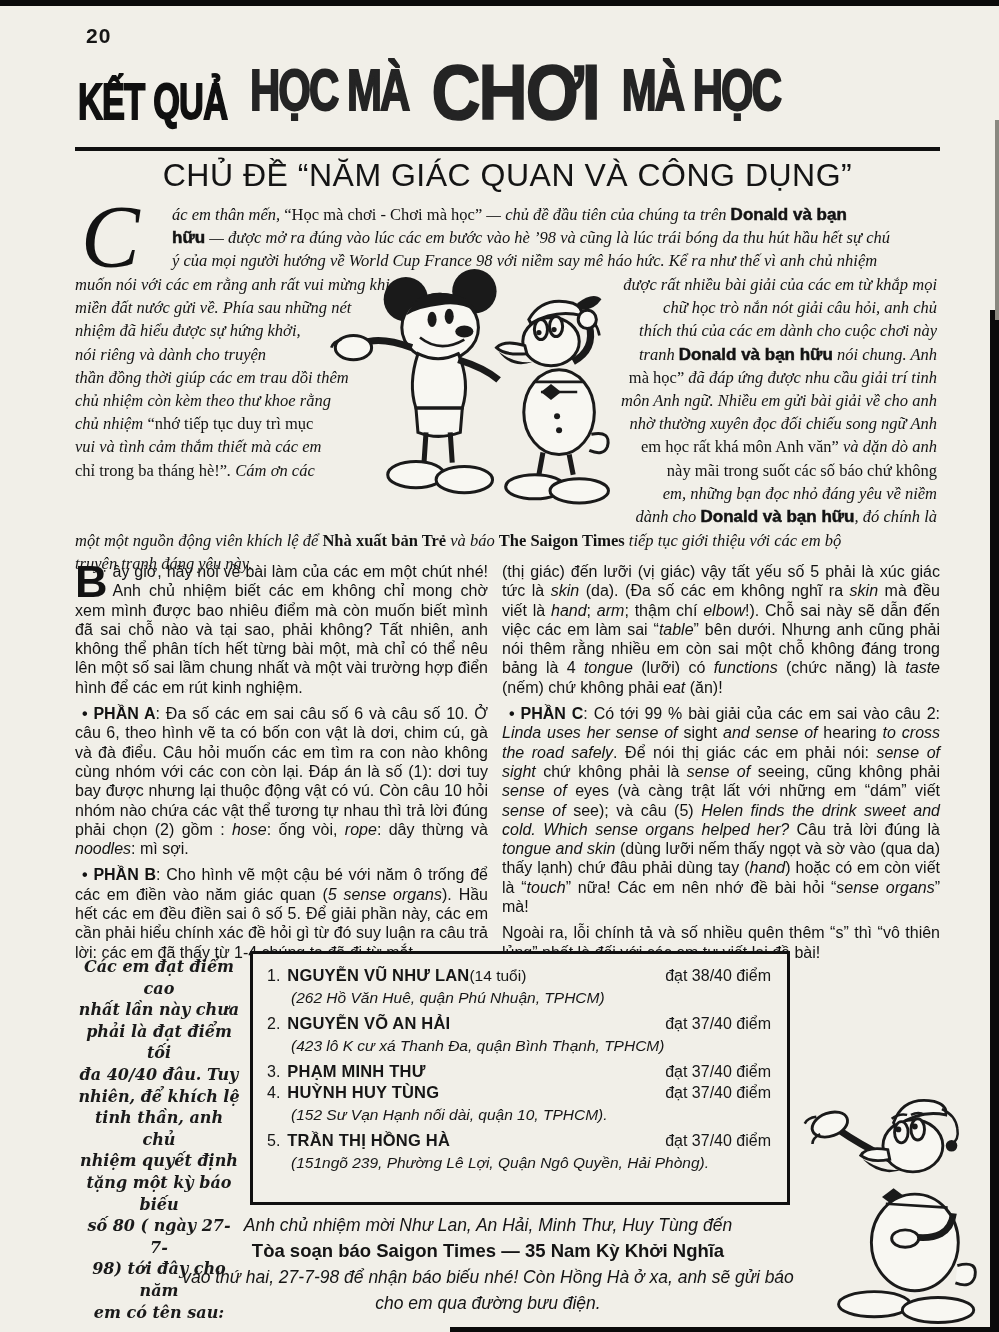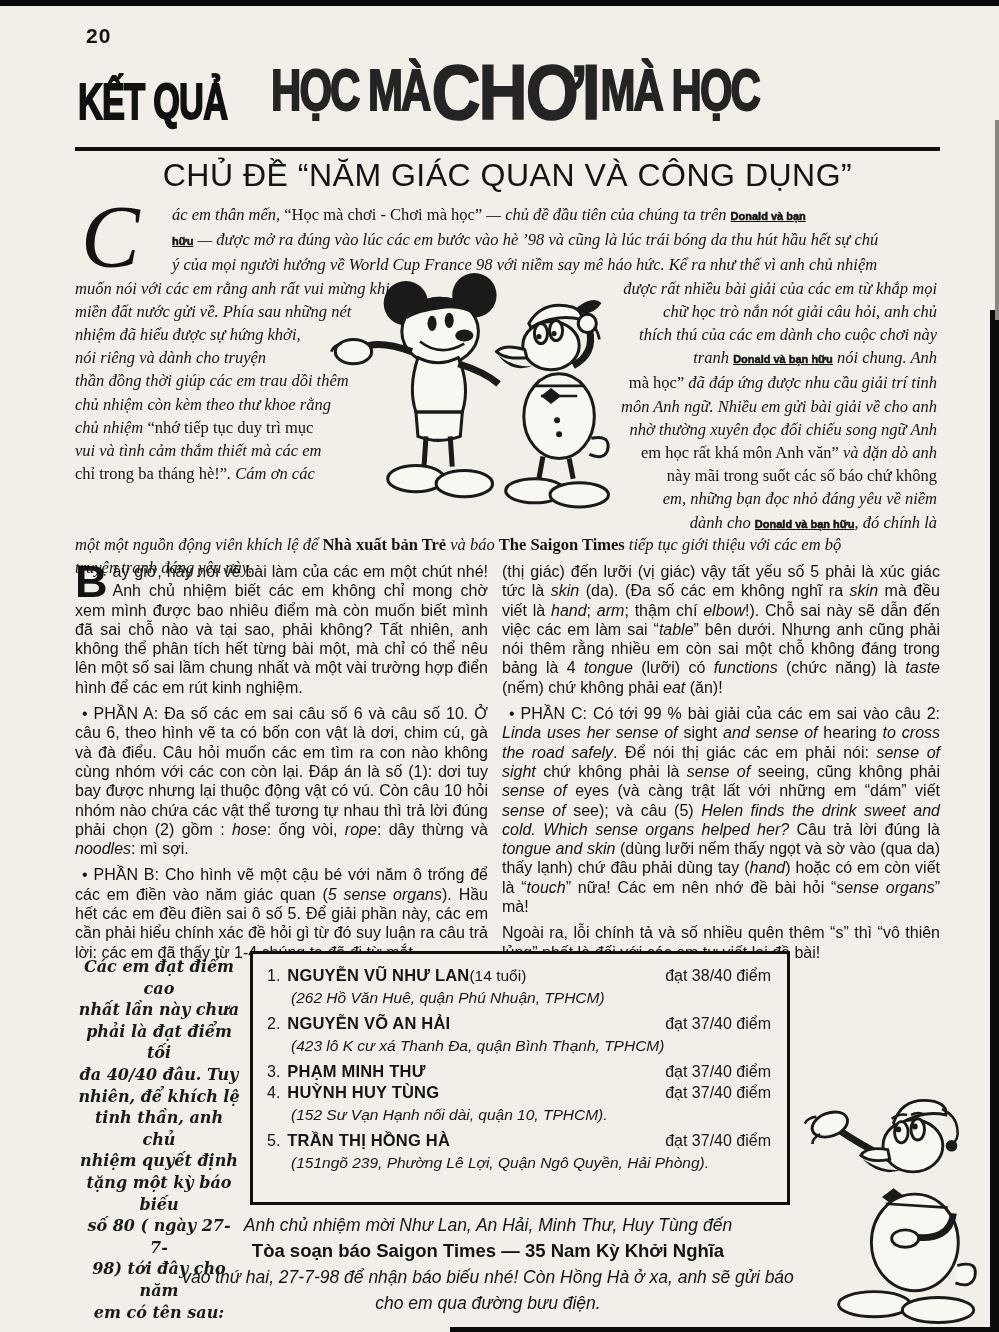--- a/index.html
+++ b/index.html
@@ -18,55 +18,55 @@
   .edge-right-soft{right:0;top:120px;width:4px;height:200px;background:#8a8880;z-index:9;}
   .edge-bottom{right:0;bottom:0;left:45%;height:5px;background:#0b0b0b;z-index:9;}
 
   
   .page-num{left:86px;top:24px;font-size:21px;font-weight:700;letter-spacing:1px;}
   .kicker{
     left:78px;top:74px;font-size:43px;font-weight:700;color:#101010;
     -webkit-text-stroke:1.6px #101010;letter-spacing:-1px;
     transform:scaleX(.8) scaleY(1.15);transform-origin:left top;white-space:nowrap;
   }
-  .logo{left:250px;top:52px;width:530px;display:flex;align-items:center;justify-content:center;color:#242424;white-space:nowrap;}
+  .logo{left:250px;top:52px;width:530px;display:flex;align-items:center;justify-content:space-between;color:#242424;white-space:nowrap;}
   .logo span{font-weight:700;-webkit-text-stroke:1.4px #242424;letter-spacing:-2px;}
   .logo .w1,.logo .w3{font-size:42px;transform:scaleY(1.35);}
   .logo .w2{font-size:68px;margin:0 2px;transform:scaleY(1.15);}
   .head-rule{left:75px;top:147px;width:865px;height:4px;background:#101010;}
   .subtitle{left:75px;top:157px;width:865px;text-align:center;font-size:32px;letter-spacing:.5px;color:#141414;white-space:nowrap;}
 
   
   .intro{
     left:75px;top:203px;width:870px;
     font-family:"Liberation Serif",serif;font-style:italic;
     font-size:16.5px;line-height:23.2px;color:#131313;
   }
   .intro .ln{white-space:nowrap;}
   .intro .up{font-style:normal;}
   .intro b{font-weight:700;}
-  .intro .blogo{font-style:normal;font-family:"Liberation Sans",sans-serif;font-weight:700;font-size:11px;-webkit-text-stroke:.5px #141414;letter-spacing:0;text-decoration:underline;}
+  .intro .blogo{font-style:normal;font-family:"Liberation Sans",sans-serif;font-weight:700;font-size:17px;-webkit-text-stroke:.5px #141414;letter-spacing:0;}
   .intro-top{position:relative;min-height:70px;}
   .dropcap{position:absolute;left:6px;top:2px;font-size:88px;line-height:64px;font-style:italic;}
   .top-lines{margin-left:97px;}
   .intro-mid{position:relative;height:254px;}
   .mid-left{position:absolute;left:0;top:0;width:352px;}
   .mid-right{position:absolute;right:8px;top:0;width:362px;text-align:right;}
   .float-word{position:absolute;left:380px;top:1px;}
   .mid-art{position:absolute;left:252px;top:-8px;width:318px;height:252px;z-index:2;}
   .intro-bottom{margin-top:2px;}
 
   
   .cols{left:75px;top:562px;width:865px;display:flex;gap:14px;
     font-size:16px;line-height:19.3px;text-align:justify;color:#121212;}
   .col-left{width:413px;flex:none;}
   .col-right{width:438px;flex:none;}
   .para{margin:0 0 7px 0;}
   .para.bullet{text-indent:7px;}
-  .para .lead{font-weight:400;margin-top:24px;}
+  .para .lead{font-weight:700;margin-top:24px;}
   .dropcap-b{float:left;font-weight:700;font-size:45px;line-height:36px;padding:2px 5px 0 0;}
 
   
   .script-note{
     left:76px;top:956px;width:166px;text-align:center;
     font-family:"DejaVu Serif",serif;font-style:italic;font-weight:700;
     font-size:16px;line-height:21.6px;color:#1a1a1a;
   }
   
   .winners{left:250px;top:951px;width:540px;height:254px;border:3px solid #101010;background:#f1efe8;padding:11px 16px 6px 14px;}

